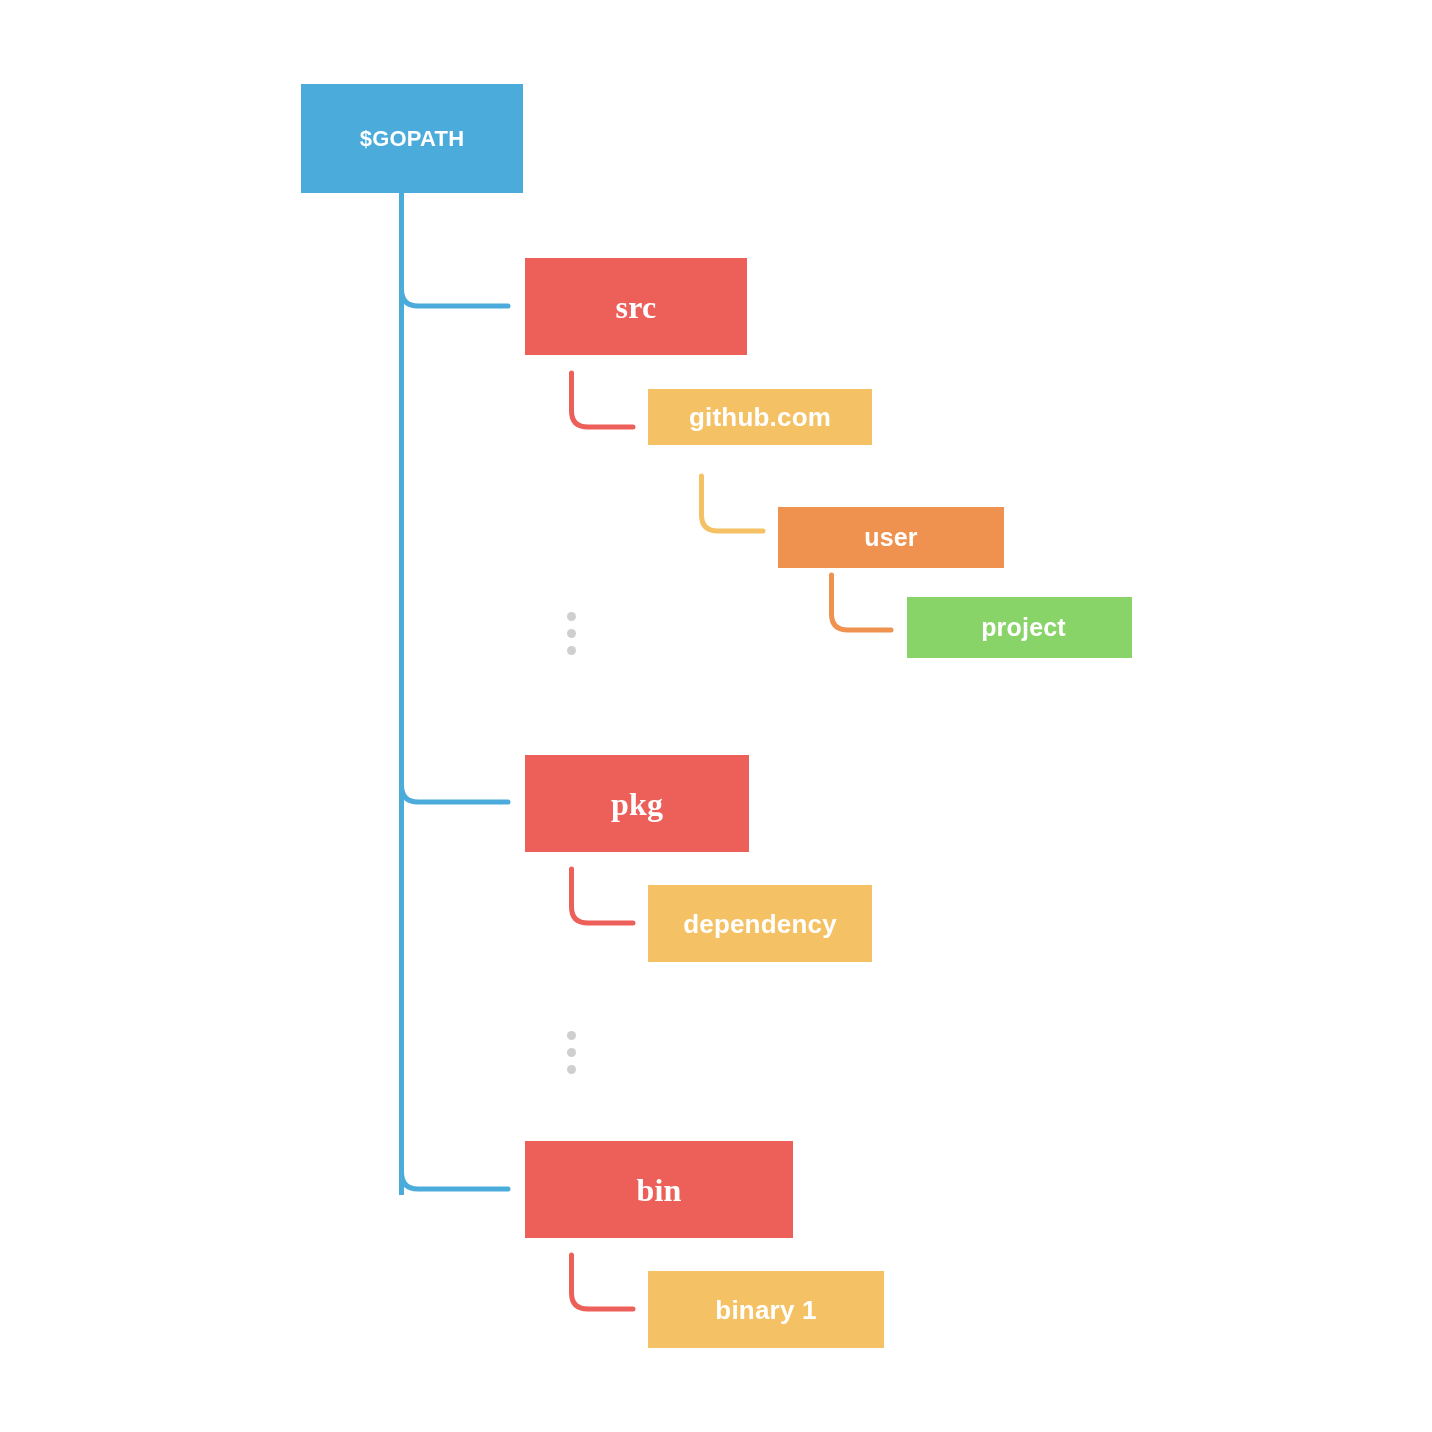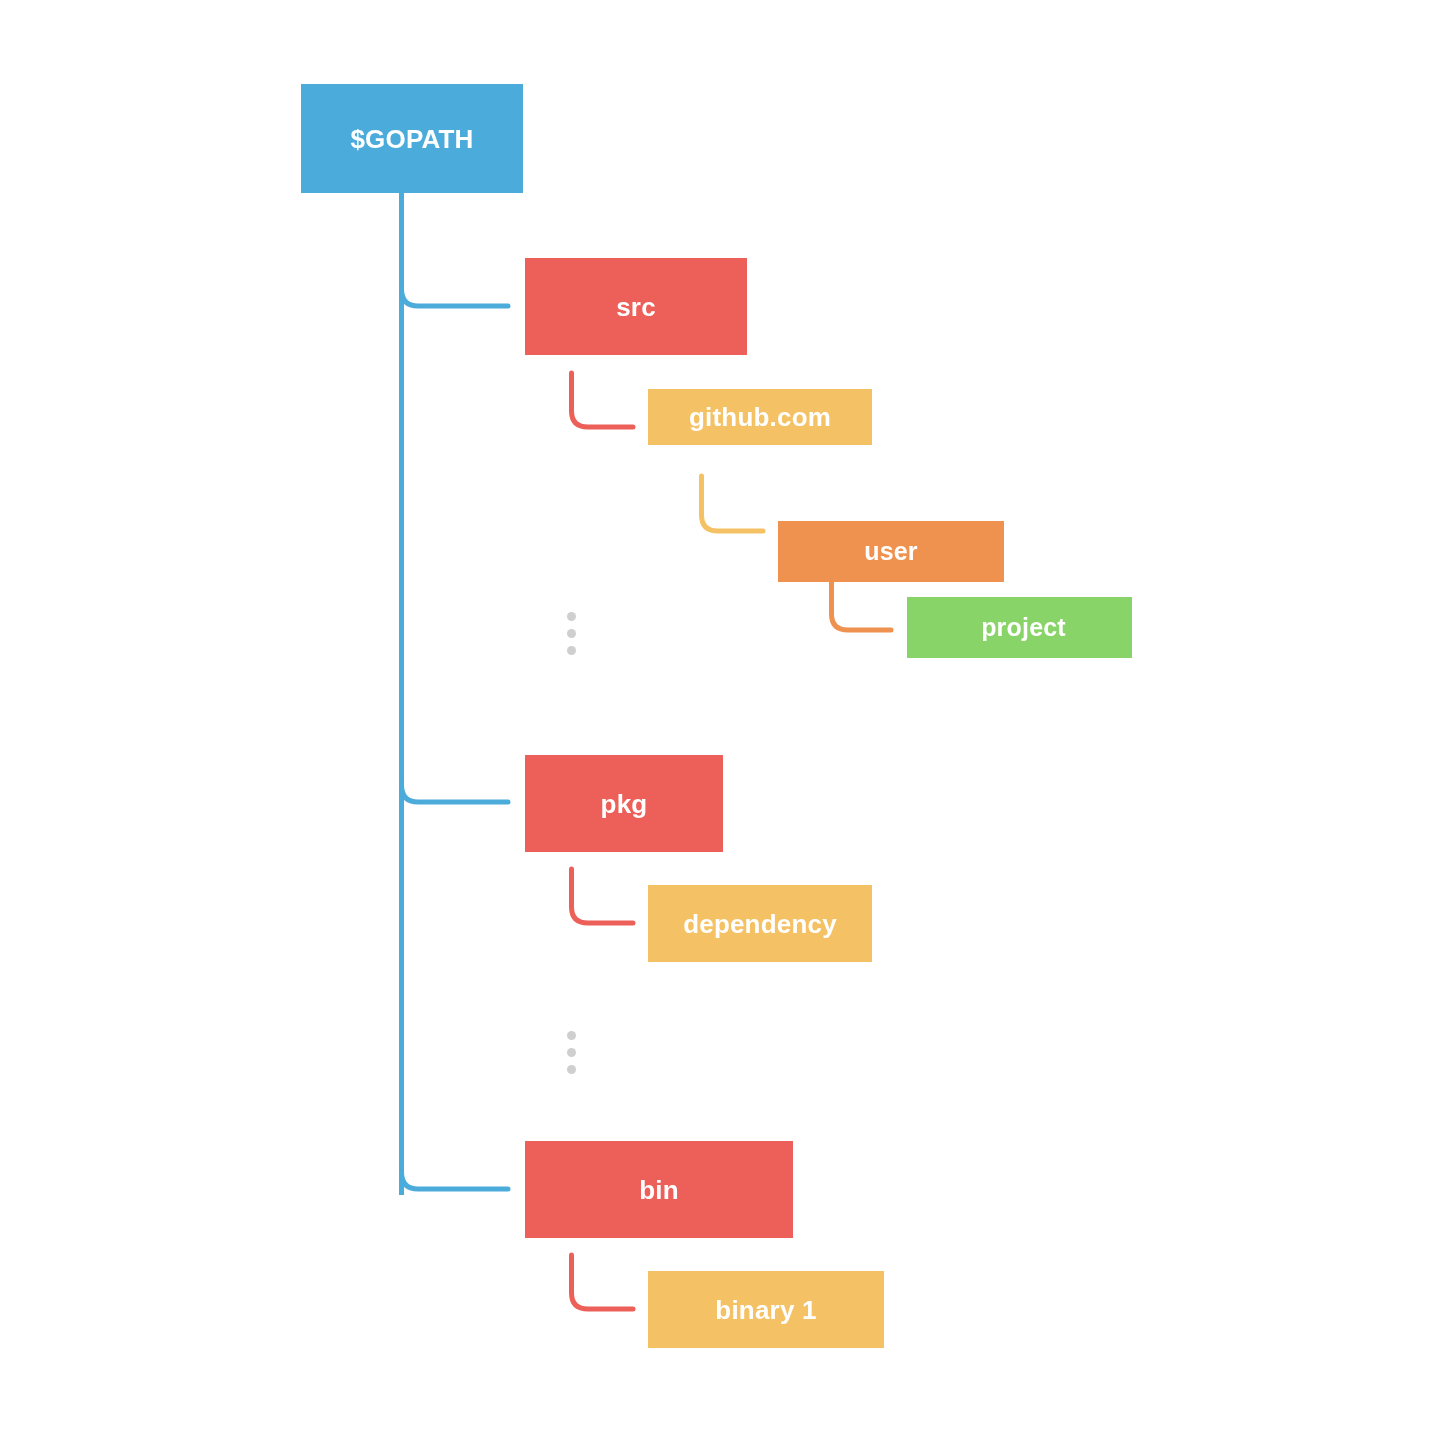--- a/index.html
+++ b/index.html
@@ -28,24 +28,25 @@
     letter-spacing: 0.2px;
     user-select: none;
   }
   .node-label {
     display: block;
     line-height: 1;
     text-align: center;
   }
   
   .lvl-root {
-    font-size: 26px;
+    font-size: 22px;
   }
   .lvl-1 {
-    font-size: 26px;
+    font-size: 32px;
+    font-family: Liberation Serif, serif;
   }
   .lvl-2 {
     font-size: 26px;
   }
   .lvl-3 {
     font-size: 25px;
   }
   .lvl-4 {
     font-size: 25px;
     padding-left: 8px;
@@ -106,29 +107,29 @@
   </div>
 
   <div class="node lvl-1" style="left:525px; top:258px; width:222px; height:97px; background:#EC6059;">
     <span class="node-label">src</span>
   </div>
 
   <div class="node lvl-2" style="left:648px; top:389px; width:224px; height:56px; background:#F5C165;">
     <span class="node-label">github.com</span>
   </div>
 
-  <div class="node lvl-3" style="left:778px; top:521px; width:226px; height:61px; background:#F0924F;">
+  <div class="node lvl-3" style="left:778px; top:507px; width:226px; height:61px; background:#F0924F;">
     <span class="node-label">user</span>
   </div>
 
   <div class="node lvl-4" style="left:907px; top:597px; width:225px; height:61px; background:#88D468;">
     <span class="node-label">project</span>
   </div>
 
-  <div class="node lvl-1" style="left:525px; top:755px; width:198px; height:97px; background:#EC6059;">
+  <div class="node lvl-1" style="left:525px; top:755px; width:224px; height:97px; background:#EC6059;">
     <span class="node-label">pkg</span>
   </div>
 
   <div class="node lvl-2" style="left:648px; top:885px; width:224px; height:77px; background:#F5C165;">
     <span class="node-label">dependency</span>
   </div>
 
   <div class="node lvl-1" style="left:525px; top:1141px; width:268px; height:97px; background:#EC6059;">
     <span class="node-label">bin</span>
   </div>

